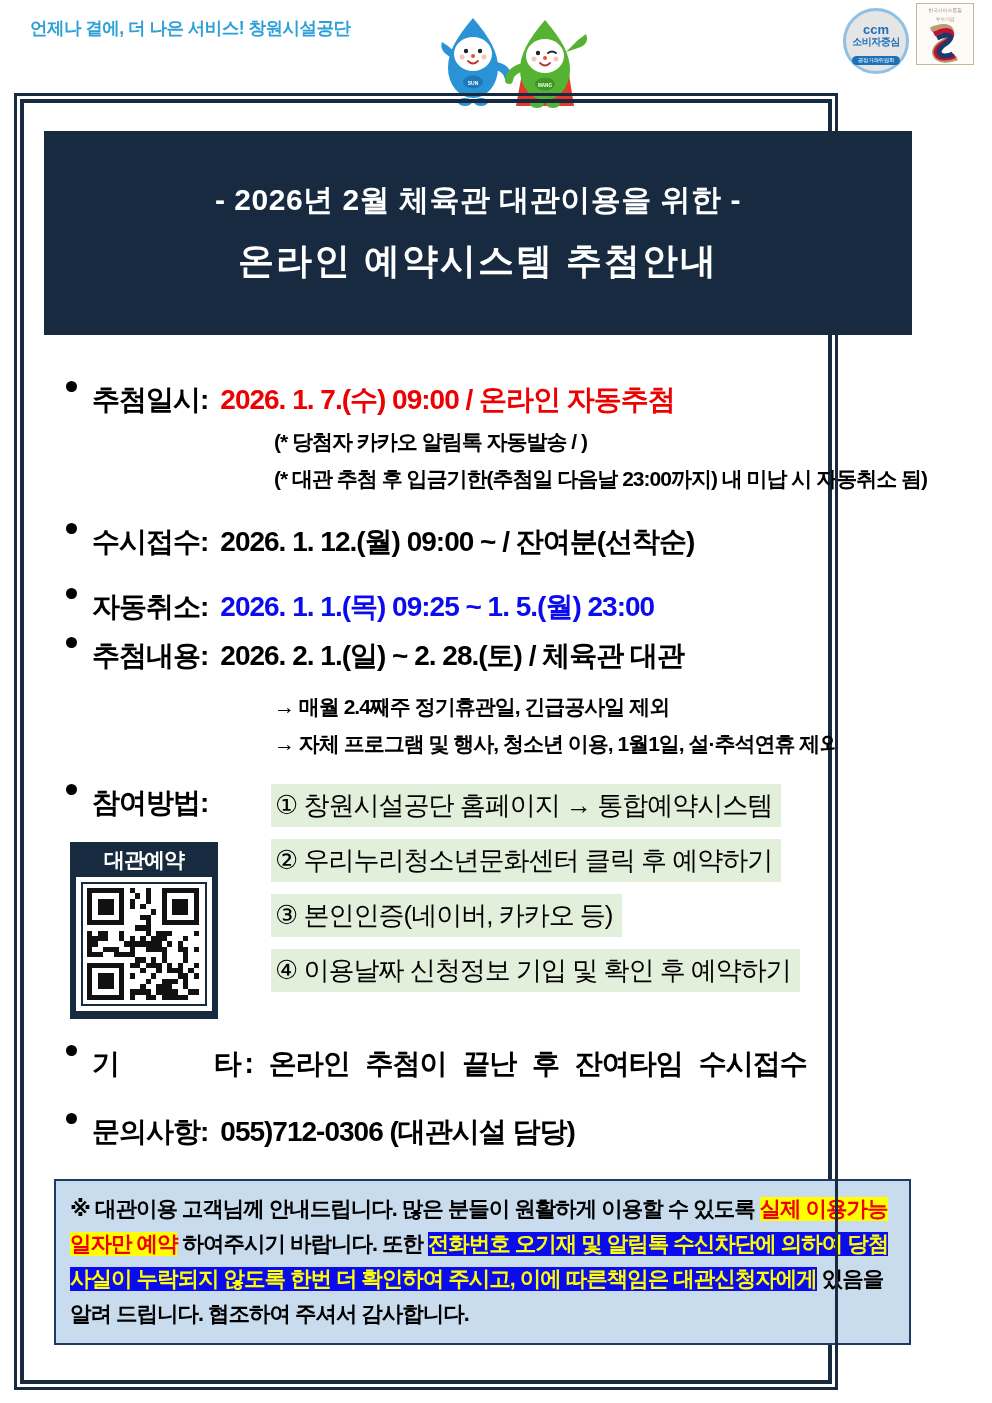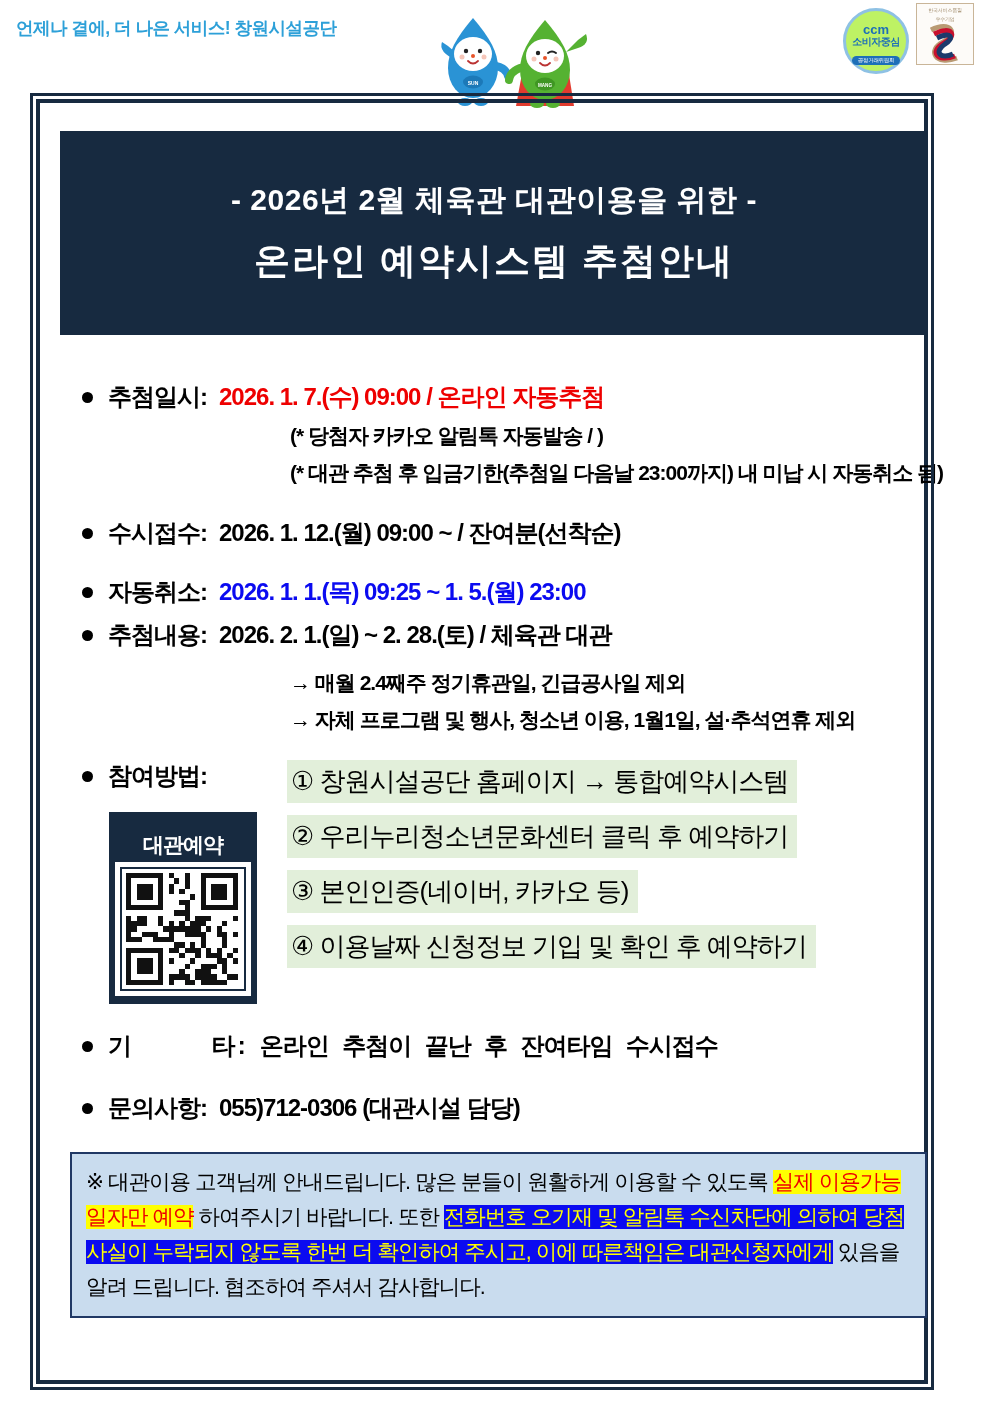--- a/index.html
+++ b/index.html
@@ -7,64 +7,64 @@
     --green-highlight:#e2efda; --notice-bg:#c9dcee; --yellow:#ffff00;
     --slogan-blue:#2da0d8; --gray:#77787b;
   }
   html,body{margin:0;padding:0;}
   body{
     width:992px;height:1403px;position:relative;background:#fff;overflow:hidden;
     font-family:"Liberation Sans","DejaVu Sans",sans-serif;
     -webkit-font-smoothing:antialiased;
   }
   
-  .slogan{position:absolute;left:16px;top:16px;font-size:17.5px;font-weight:bold;
+  .slogan{position:absolute;left:30px;top:16px;font-size:17.5px;font-weight:bold;
     color:var(--slogan-blue);letter-spacing:-0.5px;white-space:nowrap;}
   .mascots{position:absolute;left:428px;top:10px;width:170px;height:106px;}
   .badge-ccm{position:absolute;left:843px;top:8px;width:66px;height:66px;border-radius:50%;
-    border:3px solid #8ec1e4;background:#bef264;box-sizing:border-box;text-align:center;}
+    border:3px solid #8ec1e4;background:#e5e5e5;box-sizing:border-box;text-align:center;}
   .badge-ccm .ccm{font-size:13px;font-weight:bold;color:#1d6fb8;margin-top:12px;line-height:13px;}
   .badge-ccm .ccm-name{font-size:10px;font-weight:bold;color:#1d6fb8;line-height:12px;letter-spacing:-0.5px;}
   .badge-ccm .ccm-foot{position:absolute;left:6px;right:6px;bottom:6px;background:#1d6fb8;color:#fff;
     font-size:5.5px;border-radius:5px;padding:1px 0;letter-spacing:-0.3px;}
   .badge-sq{position:absolute;left:916px;top:3px;width:58px;height:62px;border:1px solid #c9b598;
     background:#fdfbf8;box-sizing:border-box;text-align:center;}
   .badge-sq .sq-cap{font-size:5px;color:#a08a6a;line-height:6px;margin-top:3px;letter-spacing:-0.2px;}
   
-  .frame{position:absolute;left:36px;top:99px;width:892px;height:1285px;box-sizing:border-box;
+  .frame{position:absolute;left:20px;top:99px;width:812px;height:1285px;box-sizing:border-box;
     border:4px solid var(--navy);outline:3px solid var(--navy);outline-offset:3px;
     padding:28px 20px 0 20px;}
   .banner{width:868px;height:204px;margin:0 auto;background:var(--navy);color:#fff;
     display:flex;flex-direction:column;align-items:center;justify-content:center;gap:16px;}
   .banner .sub{font-size:30px;font-weight:bold;letter-spacing:0.5px;white-space:nowrap;}
   .banner .ttl{font-size:36px;font-weight:bold;letter-spacing:2px;white-space:nowrap;}
   
   .content{padding:22px 0 0 22px;}
-  .row{display:flex;align-items:center;font-size:24px;font-weight:bold;letter-spacing:-1px;
+  .row{display:flex;font-size:28px;font-weight:bold;letter-spacing:-1px;
     white-space:nowrap;color:#000;}
   .dot{width:11px;height:11px;border-radius:50%;background:#000;margin-right:15px;flex:0 0 auto;}
   .lbl{white-space:pre;}
   .val{margin-left:12px;}
   .val.red{color:var(--red);} .val.blue{color:var(--blue);} .val.black{color:#000;}
   .note{font-size:21px;font-weight:bold;letter-spacing:-1px;margin:9px 0 0 208px;white-space:nowrap;color:#000;}
   
   .part{display:flex;margin-top:26px;}
   .part-left{width:205px;flex:0 0 auto;}
-  .qr-block{margin-top:20px;margin-left:27px;width:148px;background:var(--navy);padding:20px 6px 8px;box-sizing:border-box;}
+  .qr-block{margin-top:20px;margin-left:4px;width:148px;background:var(--navy);padding:5px 6px 8px;box-sizing:border-box;}
   .qr-label{color:#fff;font-size:21px;font-weight:bold;text-align:center;letter-spacing:-1px;line-height:26px;}
   .qr-box{margin-top:4px;background:#fff;padding:5px;}
   .qr-inner{border:2px solid var(--navy);padding:4px;background:#fff;}
   .qr-inner svg{display:block;width:112px;height:112px;}
   .steps{flex:1;}
   .step{margin-bottom:12px;}
   .step span{display:inline-block;background:var(--green-highlight);font-size:26px;font-weight:normal;
     letter-spacing:-1px;padding:4px 9px 4px 4px;white-space:nowrap;color:#000;}
   
   .notice{margin:28px 0 0 -12px;width:857px;box-sizing:border-box;background:var(--notice-bg);
-    border:2px solid #203864;padding:11px 14px;font-size:21.5px;font-weight:normal;line-height:35px;
+    border:2px solid #203864;padding:11px 14px;font-size:21.5px;font-weight:bold;line-height:35px;
     letter-spacing:-1px;color:#000;}
   .hl-y{background:var(--yellow);color:var(--red);}
   .hl-b{background:var(--blue);color:var(--yellow);}
 </style>
 </head>
 <body>
 
 <div class="slogan">언제나 곁에, 더 나은 서비스! 창원시설공단</div>
 
 <div class="mascots">

